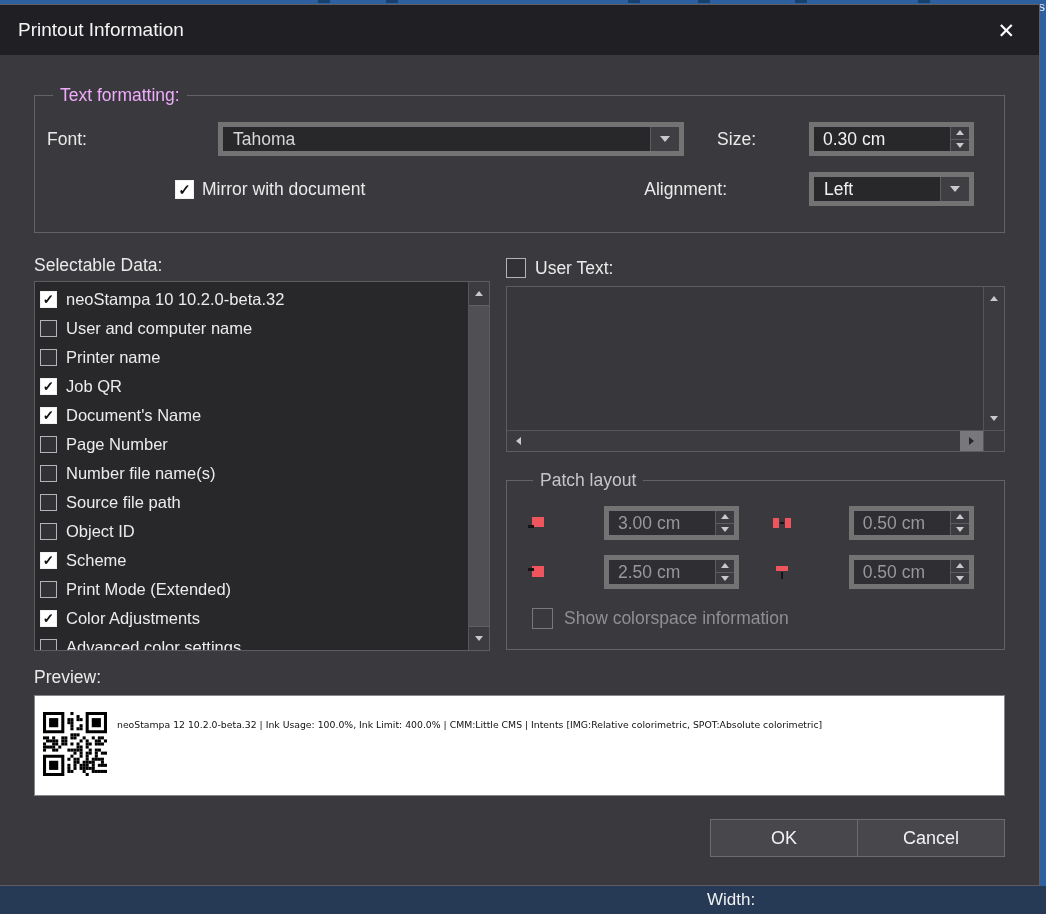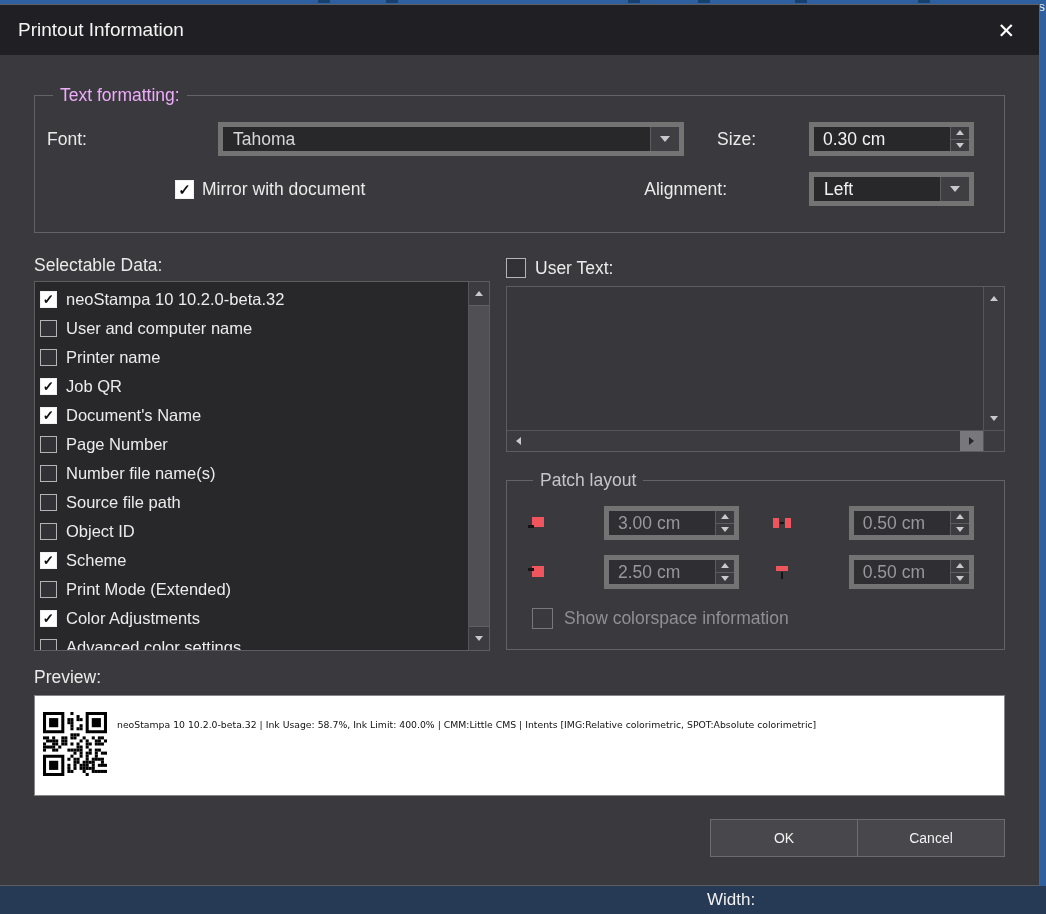--- a/index.html
+++ b/index.html
@@ -110,21 +110,21 @@
   .p-spin2{width:144px;}
   .patch-cbrow{display:flex;align-items:center;margin-top:19px;padding-left:5px;gap:11px;}
   .dis-lbl{font-size:17.5px;color:#8f8f94;white-space:nowrap;}
   
   .preview-lbl{margin-top:16px;}
   .preview{margin-top:7px;height:101px;background:#ffffff;border:1px solid #85858a;position:relative;}
   #qr-svg{position:absolute;left:8px;top:16px;width:64px;height:64px;fill:#000;}
   .pv-text{position:absolute;left:82px;top:23px;font-size:9.3px;color:#111111;font-family:"DejaVu Sans",sans-serif;white-space:nowrap;}
   
   .btnrow{display:flex;justify-content:flex-end;margin-top:23px;}
-  .btn{width:148px;height:38px;background:#47474c;border:1px solid #6b6b70;color:#f2f2f2;font-size:14px;font-family:inherit;display:flex;align-items:center;justify-content:center;cursor:default;}
+  .btn{width:148px;height:38px;background:#47474c;border:1px solid #6b6b70;color:#f2f2f2;font-size:18px;font-family:inherit;display:flex;align-items:center;justify-content:center;cursor:default;}
   .btn + .btn{margin-left:-1px;}
 </style>
 </head>
 <body>
 
 <div>
   <div class="tsmark" style="left:318px"></div>
   <div class="tsmark" style="left:386px"></div>
   <div class="tsmark" style="left:628px"></div>
   <div class="tsmark" style="left:698px"></div>
@@ -479,21 +479,21 @@
           <rect x="19" y="19" width="1" height="1"></rect>
           <rect x="20" y="19" width="1" height="1"></rect>
           <rect x="14" y="20" width="1" height="1"></rect>
           <path fill-rule="evenodd" d="M0 0h7v7h-7z M1 1v5h5v-5z"></path>
           <rect x="2" y="2" width="3" height="3"></rect>
           <path fill-rule="evenodd" d="M14 0h7v7h-7z M15 1v5h5v-5z"></path>
           <rect x="16" y="2" width="3" height="3"></rect>
           <path fill-rule="evenodd" d="M0 14h7v7h-7z M1 15v5h5v-5z"></path>
           <rect x="2" y="16" width="3" height="3"></rect>
         </svg>
-      <div class="pv-text">neoStampa 10 10.2.0-beta.32 | Ink Usage: 58.7%, Ink Limit: 400.0% | CMM:Little CMS | Intents [IMG:Relative colorimetric, SPOT:Absolute colorimetric]</div>
+      <div class="pv-text">neoStampa 12 10.2.0-beta.32 | Ink Usage: 100.0%, Ink Limit: 400.0% | CMM:Little CMS | Intents [IMG:Relative colorimetric, SPOT:Absolute colorimetric]</div>
     </div>
 
     <div class="btnrow">
       <button class="btn">OK</button>
       <button class="btn">Cancel</button>
     </div>
   </div>
 </div>
 
 </body></html>

